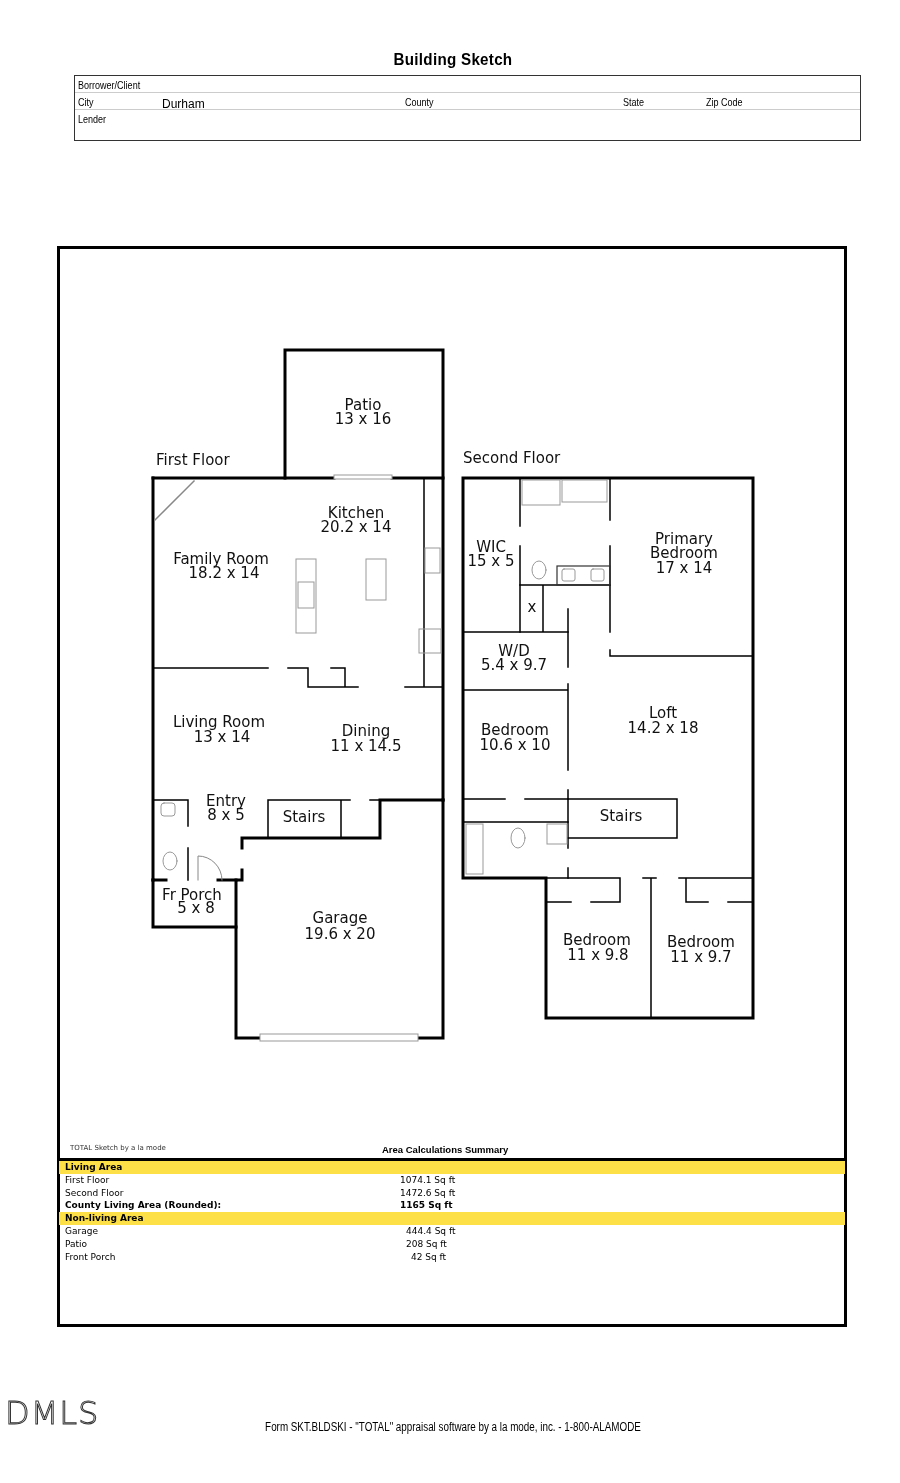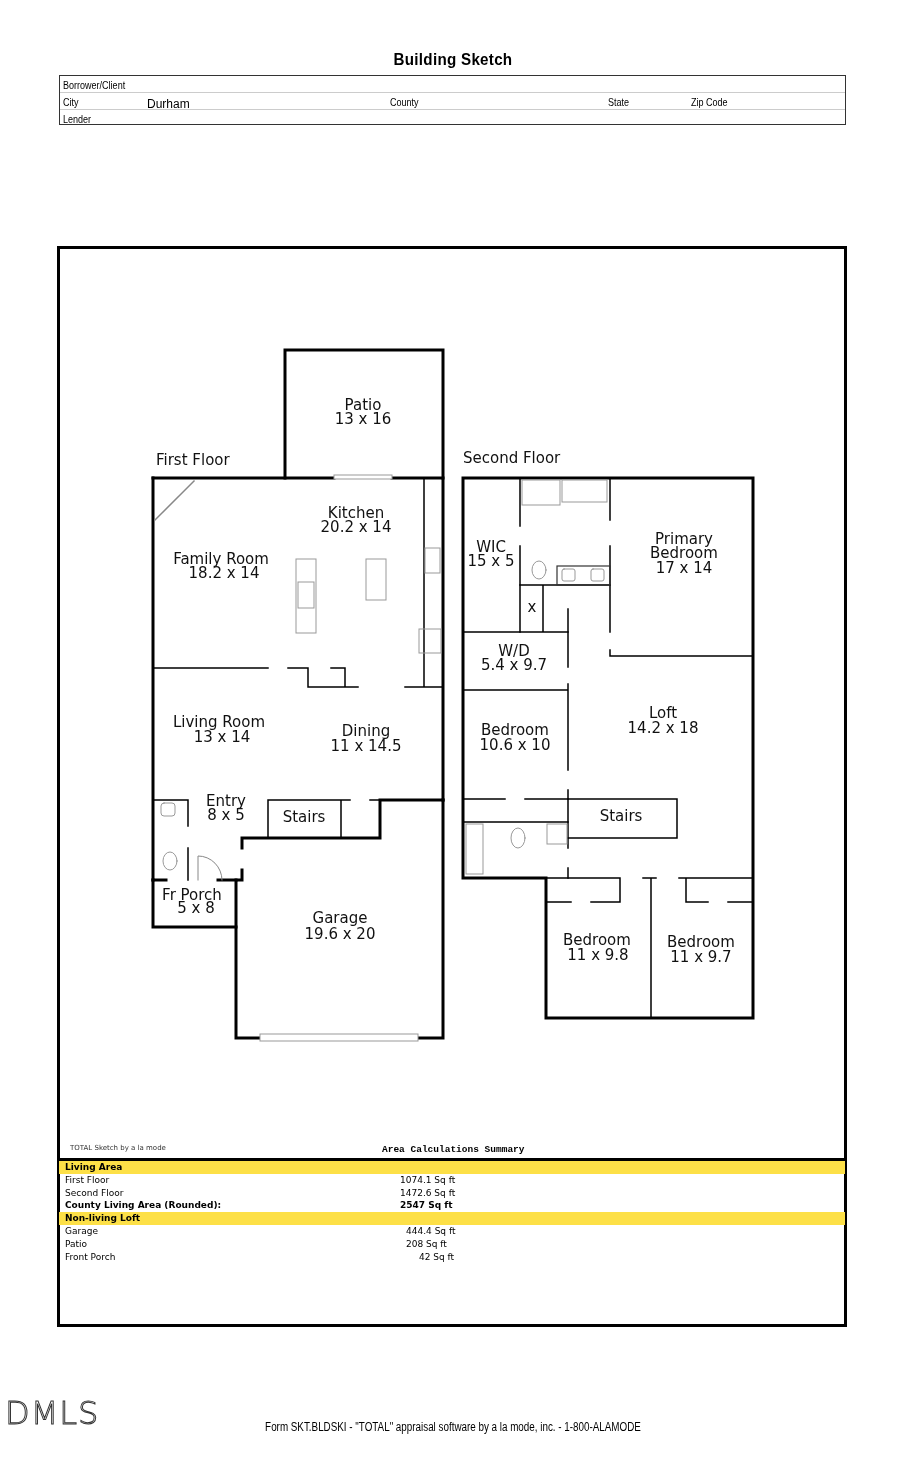--- a/index.html
+++ b/index.html
@@ -1,28 +1,28 @@
 <!DOCTYPE html>
 <html><head>
 <meta charset="utf-8">
 <style>
   html, body { margin:0; padding:0; background:#fff; }
   body { width:900px; height:1483px; position:relative; overflow:hidden; font-family:"Liberation Sans", sans-serif; color:#000; }
   .title { position:absolute; left:0; width:906px; top:50px; text-align:center; font-family:"Liberation Sans", sans-serif; font-weight:bold; font-size:16.5px; transform:scaleX(0.92); letter-spacing:0.3px; }
-  .hdr { position:absolute; left:59px; top:75px; width:787px; height:50px; border:1.5px solid #333; box-sizing:border-box; }
+  .hdr { position:absolute; left:74px; top:75px; width:787px; height:66px; border:1.5px solid #333; box-sizing:border-box; }
   .hdr .row { position:relative; height:16px; border-bottom:1px solid #ccc; font-size:11px; font-family:"Liberation Sans", sans-serif; }
   .hdr .row:last-child { border-bottom:none; }
   .hdr .lbl { position:absolute; left:3px; top:3px; font-size:11px; transform:scaleX(0.82); transform-origin:left; white-space:nowrap; }
   .hdr .val { position:absolute; left:87px; top:4px; font-size:12px; white-space:nowrap; }
   .hdr .lbl2 { position:absolute; top:3px; font-size:11px; transform:scaleX(0.82); transform-origin:left; white-space:nowrap; }
   .frame { position:absolute; left:57px; top:246px; width:790px; height:1081px; border:3.5px solid #000; box-sizing:border-box; }
   .sketch { position:absolute; left:0; top:0; }
   .room { font-family:"DejaVu Sans", sans-serif; font-size:15px; fill:#111; }
   .area-credit { position:absolute; left:70px; top:1144px; font-size:7px; font-family:"DejaVu Sans", sans-serif; color:#333; }
-  .area-title { position:absolute; left:382px; top:1144px; font-size:9.5px; font-weight:bold; font-family:Liberation Mono, monospace; }
+  .area-title { position:absolute; left:382px; top:1144px; font-size:9.5px; font-weight:bold; font-family:Liberation Sans, sans-serif; }
   .area-box { position:absolute; left:59px; top:1158px; width:786px; height:166px; border-top:3px solid #000; box-sizing:border-box; }
   .arow { position:relative; height:12.8px; font-family:"DejaVu Sans", sans-serif; font-size:9px; }
   .arow.sec { background:#fde047; font-weight:bold; }
   .arow.tot { font-weight:bold; }
   .arow .k { position:absolute; left:6px; top:1px; }
   .arow .v { position:absolute; top:1px; white-space:nowrap; }
   .dmls { position:absolute; left:5px; top:1394px; font-family:"DejaVu Sans", sans-serif; font-size:32px; font-weight:100; color:#fff; -webkit-text-stroke:1px #333; letter-spacing:1px; }
   .footer { position:absolute; left:0; width:906px; top:1420px; text-align:center; font-size:12px; transform:scaleX(0.82); font-family:"Liberation Sans", sans-serif; }
 </style>
 </head>
@@ -154,33 +154,33 @@
   <div class="arow">
       <span class="k">First Floor</span>
       <span class="v" style="left:341px">1074.1 Sq ft</span>
     </div>
   <div class="arow">
       <span class="k">Second Floor</span>
       <span class="v" style="left:341px">1472.6 Sq ft</span>
     </div>
   <div class="arow tot">
       <span class="k">County Living Area (Rounded):</span>
-      <span class="v" style="left:341px">2547 Sq ft</span>
+      <span class="v" style="left:341px">1165 Sq ft</span>
     </div>
   <div class="arow sec">
-      <span class="k">Non-living Loft</span>
+      <span class="k">Non-living Area</span>
     </div>
   <div class="arow">
       <span class="k">Garage</span>
       <span class="v" style="left:347px">444.4 Sq ft</span>
     </div>
   <div class="arow">
       <span class="k">Patio</span>
       <span class="v" style="left:347px">208 Sq ft</span>
     </div>
   <div class="arow">
       <span class="k">Front Porch</span>
-      <span class="v" style="left:360px">42 Sq ft</span>
+      <span class="v" style="left:352px">42 Sq ft</span>
     </div>
 </div>
 
 <div class="dmls">DMLS</div>
 <div class="footer">Form SKT.BLDSKI - "TOTAL" appraisal software by a la mode, inc. - 1-800-ALAMODE</div>
 
 </body></html>

